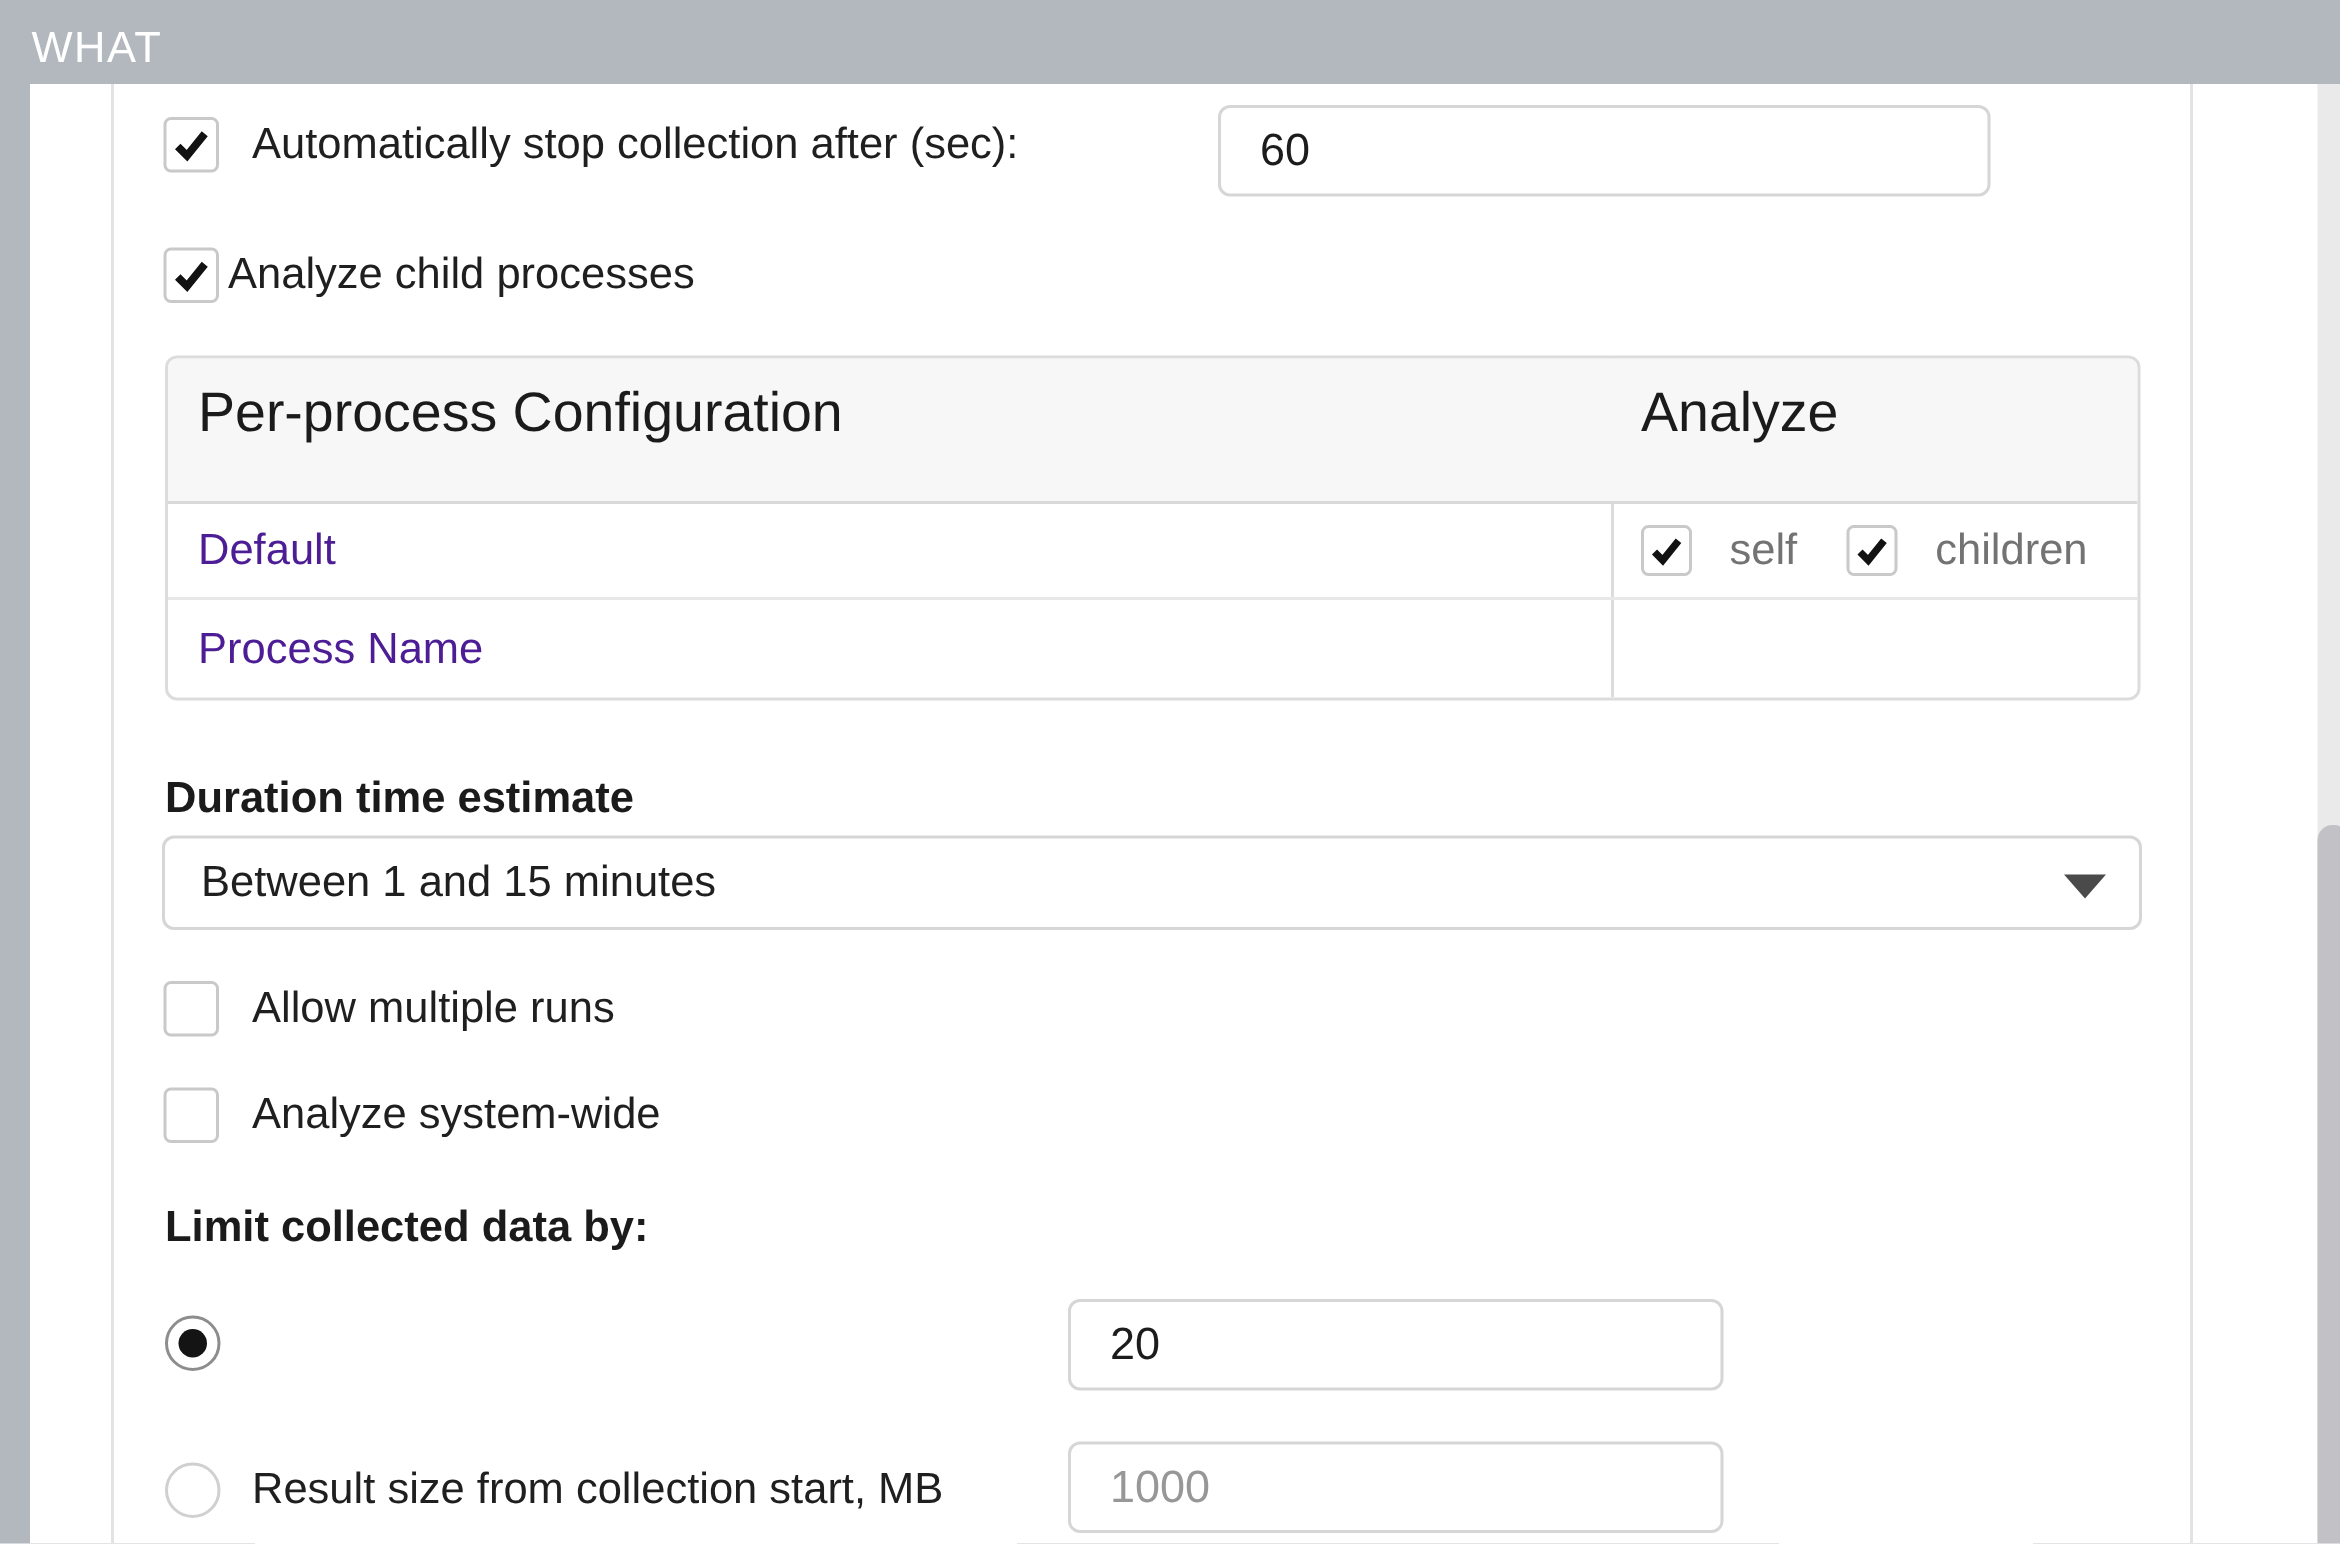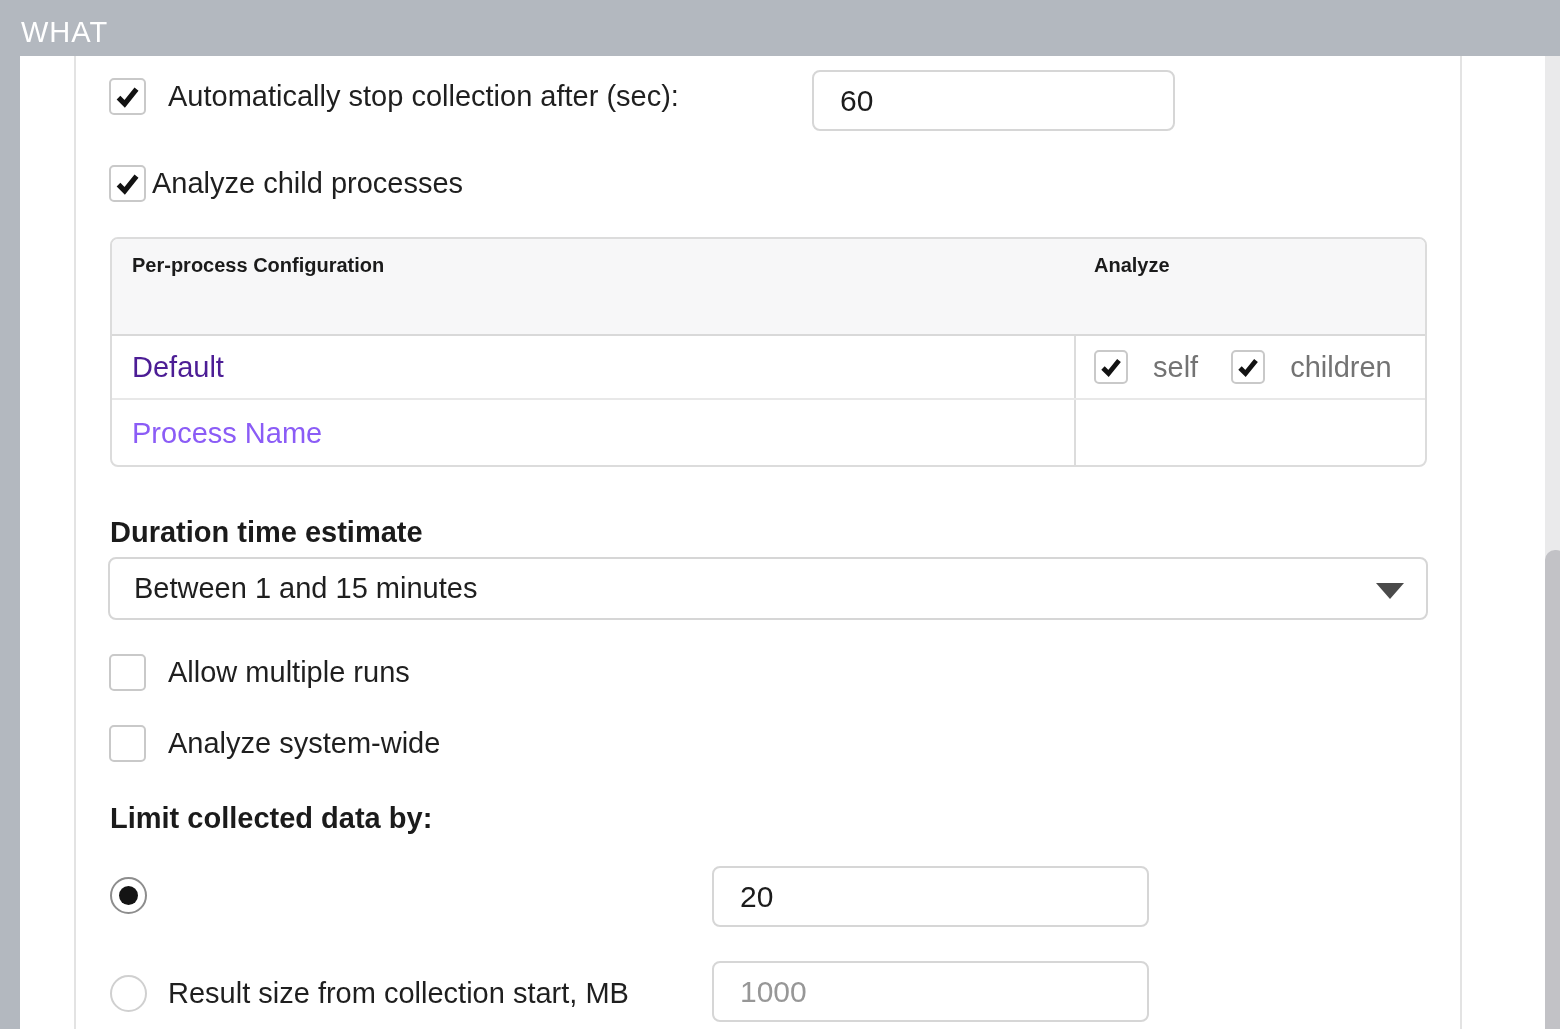--- a/index.html
+++ b/index.html
@@ -54,30 +54,30 @@
 
   .table{
     position:absolute;left:90px;top:181px;width:1317px;height:230px;box-sizing:border-box;
     border:2px solid #dcdcdc;border-radius:8px;background:#fff;overflow:hidden;
   }
   .table .col-divider{position:absolute;left:962px;top:0;bottom:0;width:2px;background:#dcdcdc;}
   .t-header{
     position:absolute;left:0;right:0;top:0;height:97px;box-sizing:border-box;
     background:#f7f7f8;border-bottom:2px solid #d9d9d9;
   }
-  .t-header .hcell{position:absolute;top:15px;font-size:20px;font-weight:bold;color:#1b1b1b;}
+  .t-header .hcell{position:absolute;top:15px;font-size:37px;font-weight:normal;color:#1b1b1b;}
   .t-header .hcell.c1{left:20px;}
   .t-header .hcell.c2{left:982px;}
   .t-row1{
     position:absolute;left:0;right:0;top:97px;height:64px;box-sizing:border-box;
     border-bottom:2px solid #e8e8e8;
   }
   .t-row2{position:absolute;left:0;right:0;top:161px;height:67px;}
   .t-cell-name{position:absolute;left:20px;top:0;bottom:0;display:flex;align-items:center;font-size:29px;color:#4c1d95;}
-  .t-cell-name.placeholder{color:#8b5cf6;cursor:text;}
+  .t-cell-name.placeholder{color:#4c1d95;cursor:text;}
   .analyze-cell{
     position:absolute;left:982px;top:0;bottom:0;display:flex;align-items:center;gap:25px;
     font-size:29px;color:#737373;
   }
   .analyze-cell .gap-lg{margin-left:8px;}
 
   .dropdown{
     position:absolute;left:88px;top:501px;width:1320px;height:63px;box-sizing:border-box;
     border:2px solid #d6d6d6;border-radius:8px;background:#fff;cursor:pointer;
     display:flex;align-items:center;padding-left:24px;font-size:29px;color:#1f1f1f;
@@ -106,21 +106,21 @@
   <div class="pane-line right"></div>
 
   <div class="cb" style="left:89px;top:22px;">
     <span>
         <svg viewBox="0 0 24 24" width="27" height="27">
           <path d="M4 13 L9.5 18.5 L20 5.5" fill="none" stroke="#121212" stroke-width="4.6"></path>
         </svg>
       </span>
   </div>
   <div class="label" style="left:148px;top:22px;">Automatically stop collection after (sec):</div>
-  <input class="text-input" style="left: 792px; top: 14px; width: 363px;" value="60">
+  <input class="text-input" style="left: 792px; top: 14px; width: 515px;" value="60">
 
   <div class="cb" style="left:89px;top:109px;">
     <span>
         <svg viewBox="0 0 24 24" width="27" height="27">
           <path d="M4 13 L9.5 18.5 L20 5.5" fill="none" stroke="#121212" stroke-width="4.6"></path>
         </svg>
       </span>
   </div>
   <div class="label" style="left:132px;top:109px;">Analyze child processes</div>
 

